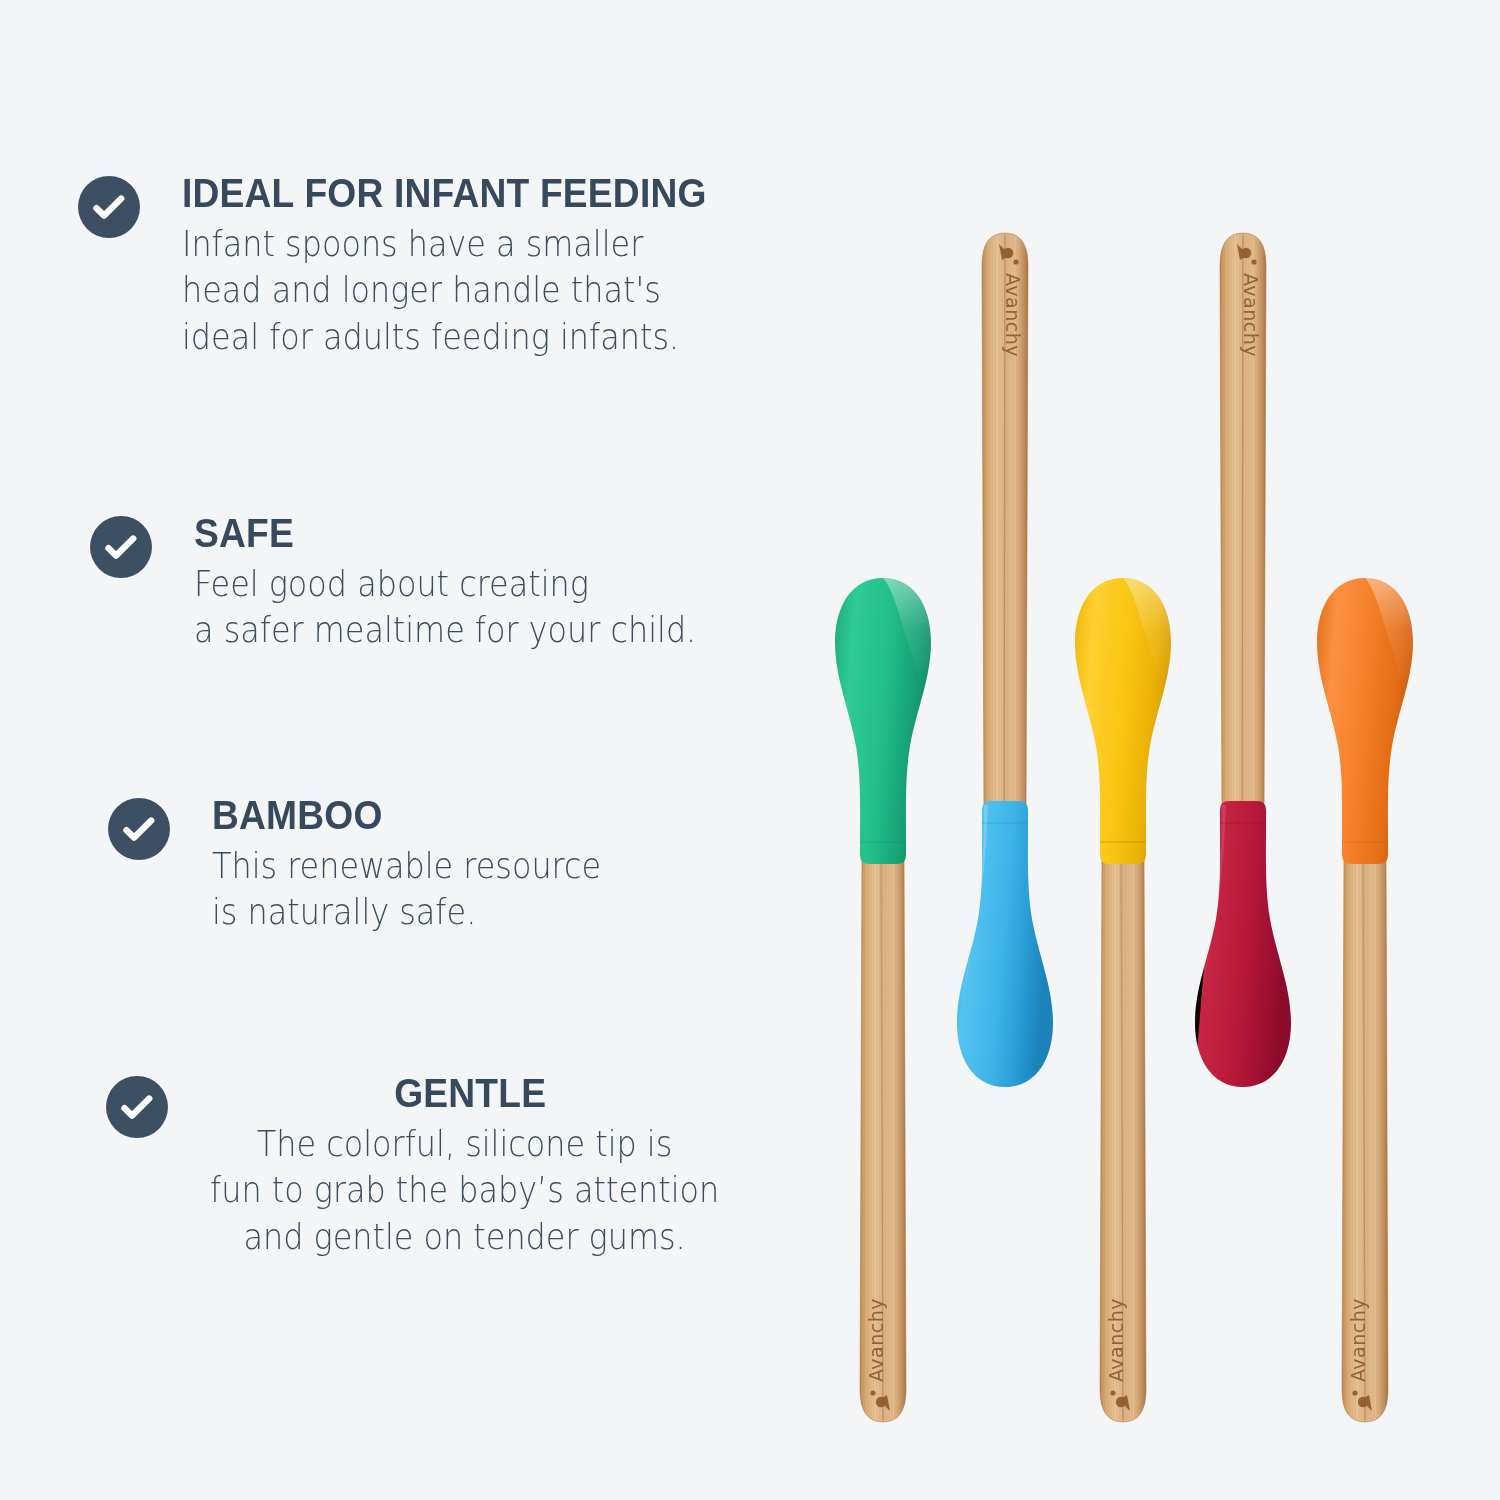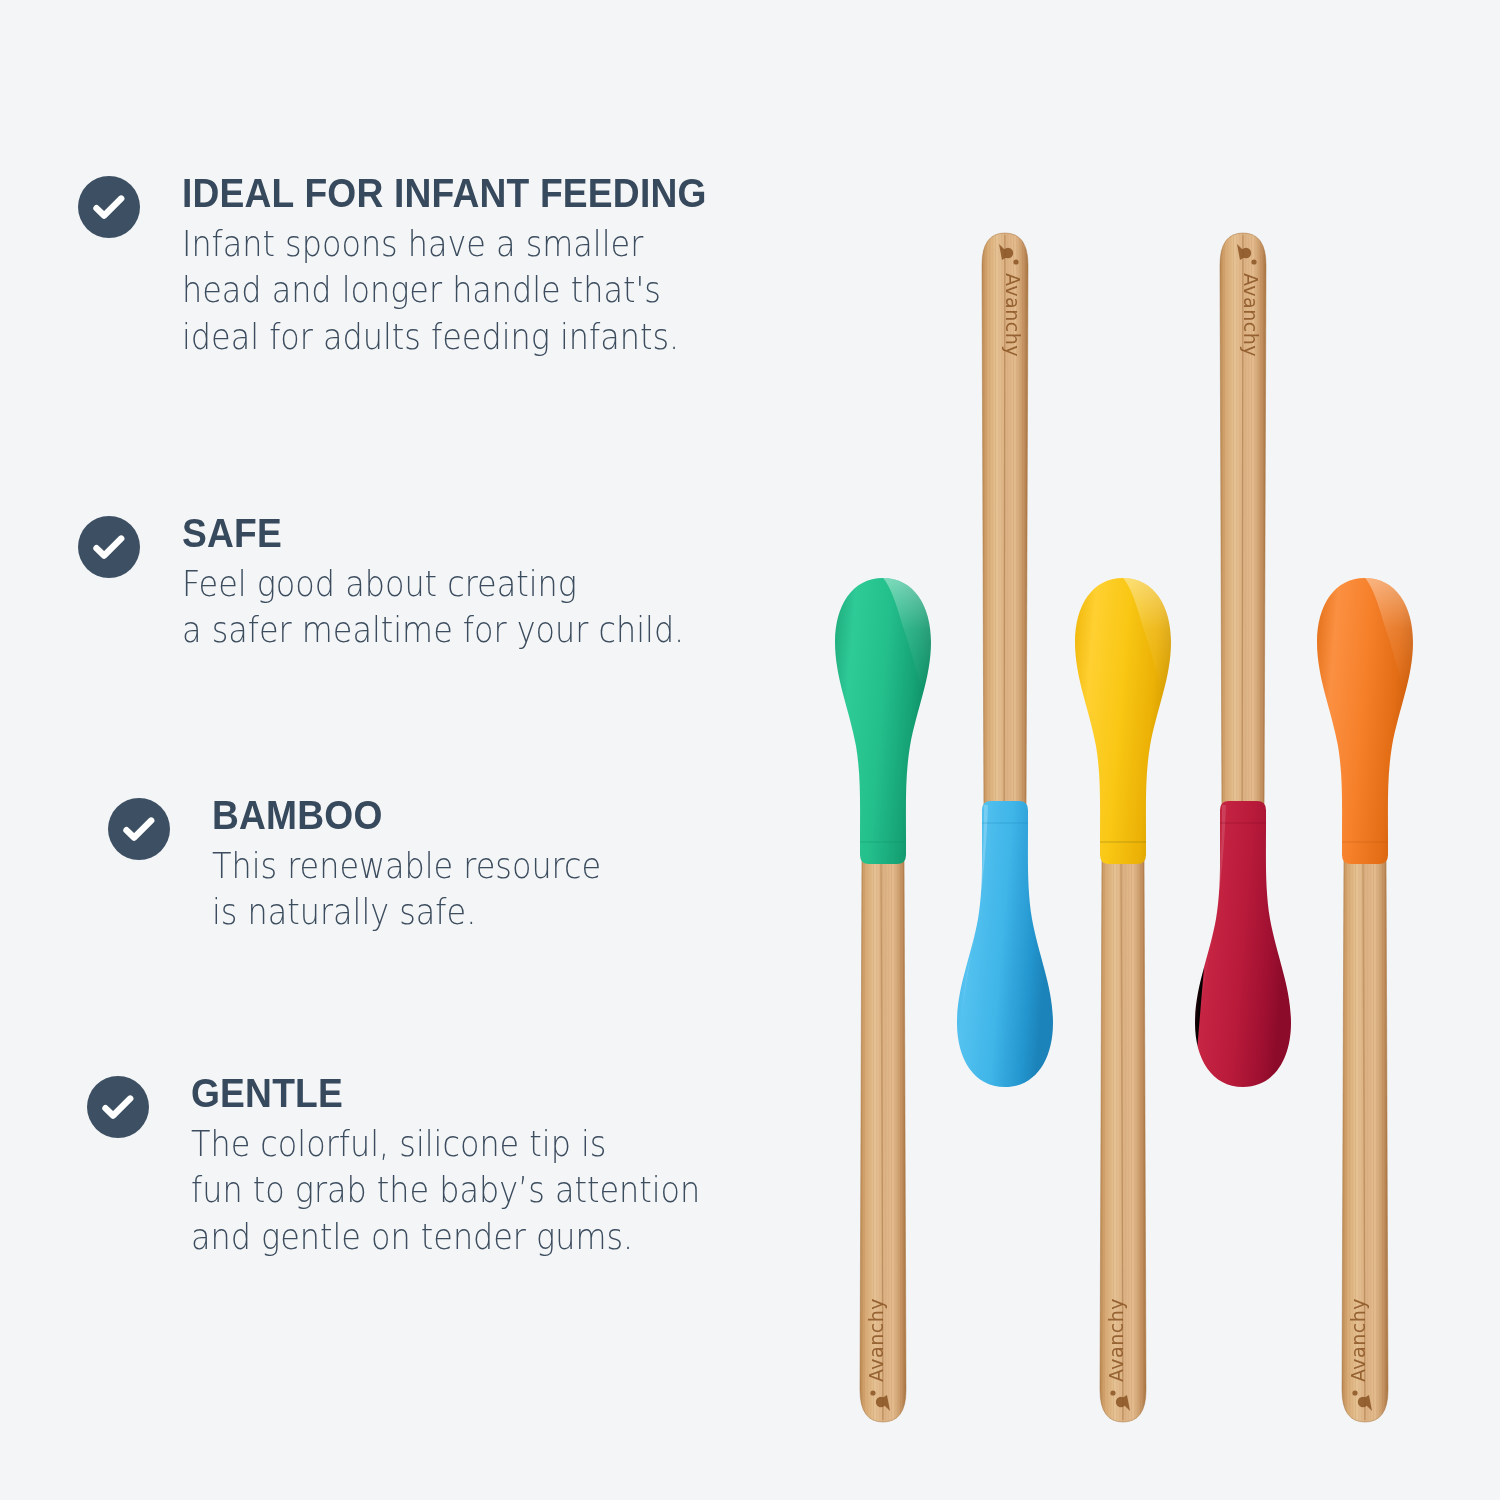--- a/index.html
+++ b/index.html
@@ -74,23 +74,23 @@
     font-weight: 300;
     color: #3b4c5e;
     line-height: 1.32;
     margin: 0;
     transform: scaleX(0.91);
     transform-origin: left top;
     white-space: pre-line;
   }
 
   .feature-1 { position: absolute; left: 0;   top: 0;    }
-  .feature-2 { position: absolute; left: 0; top: 340px; }
+  .feature-2 { position: absolute; left: 12px; top: 340px; }
   .feature-3 { position: absolute; left: 30px; top: 622px; }
-  .feature-4 { position: absolute; left: 9px; top: 900px; }
+  .feature-4 { position: absolute; left: 28px; top: 900px; text-align: center; }
 
   
   .product-scene {
     position: absolute;
     left: 800px;
     top: 150px;
     width: 680px;
     height: 1200px;
   }
 

